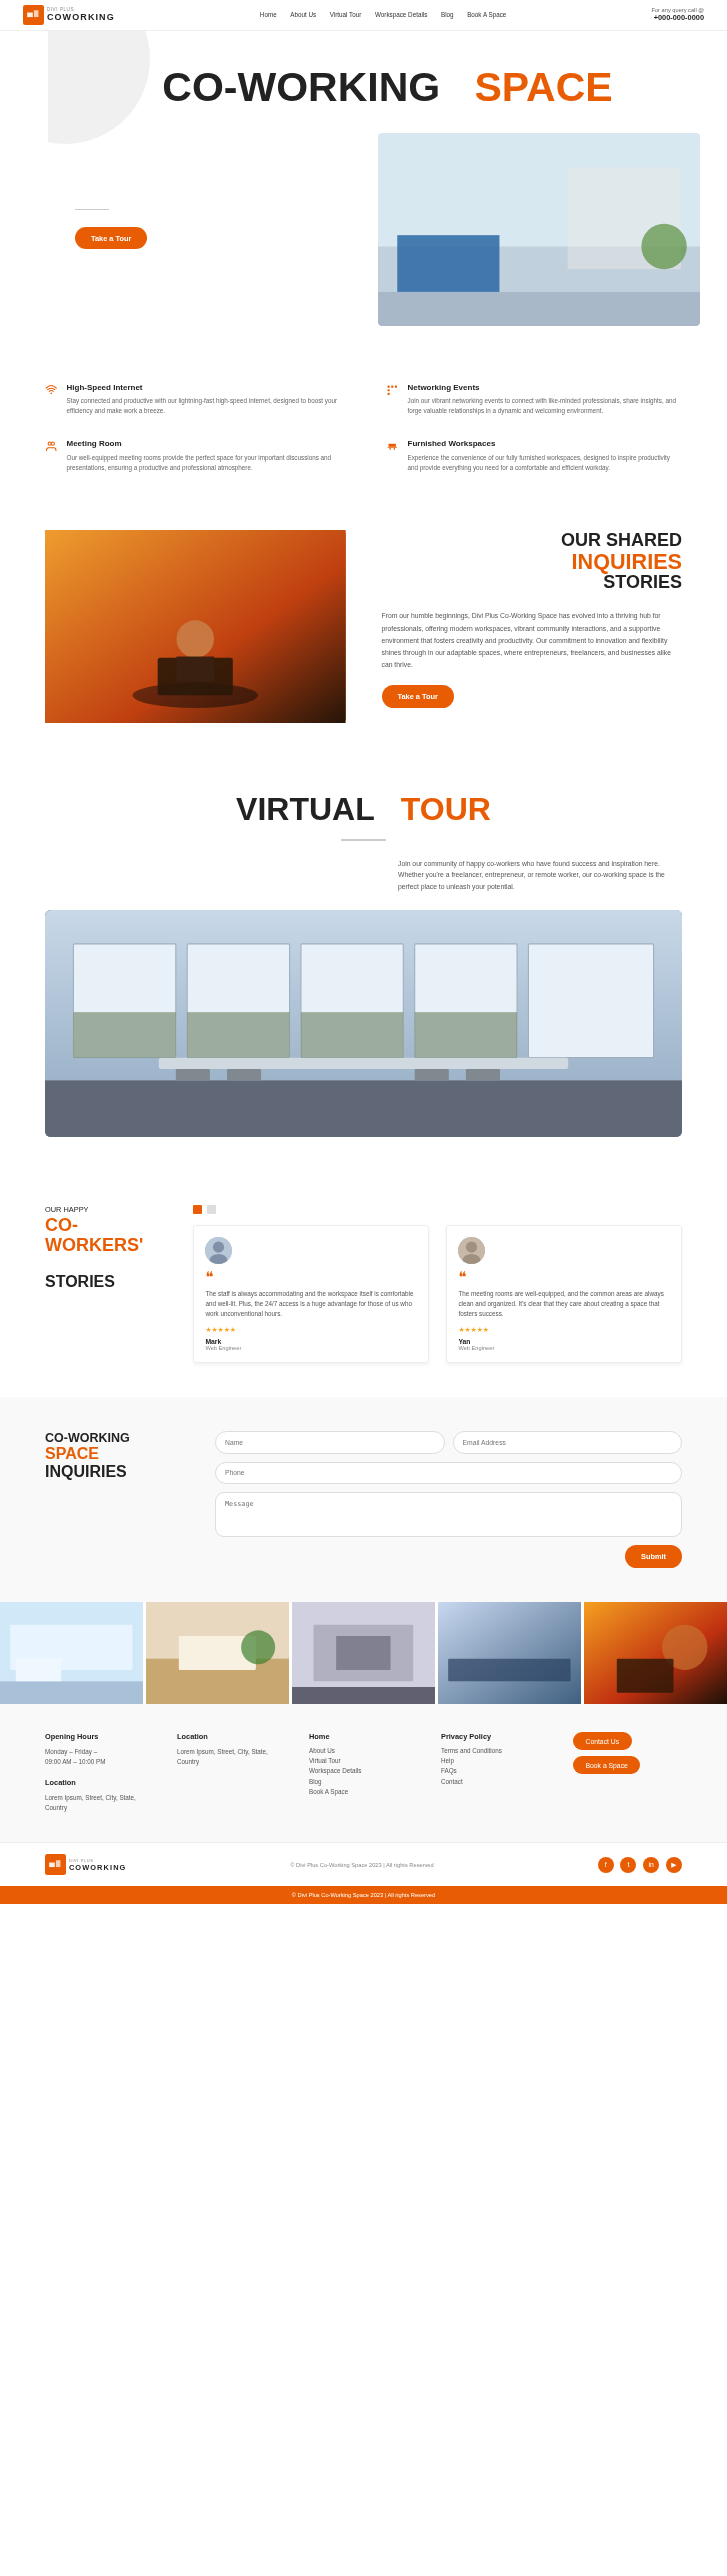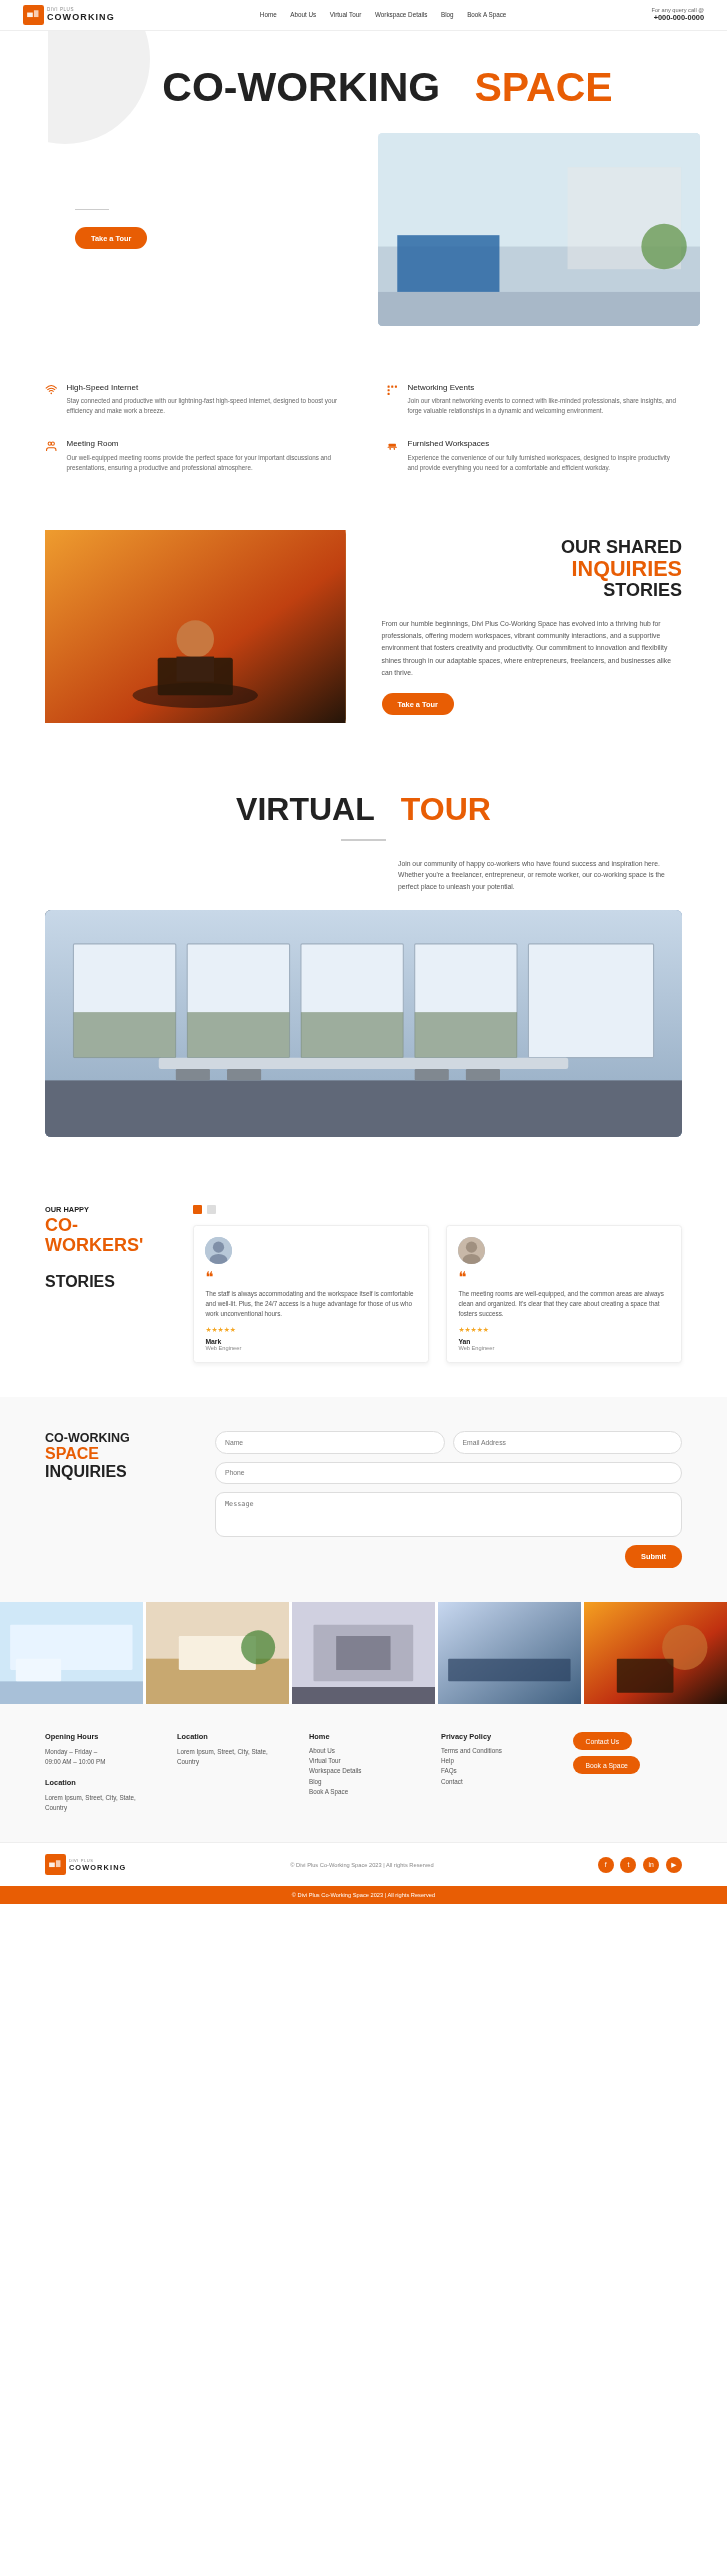--- a/index.html
+++ b/index.html
@@ -45,26 +45,26 @@
     .hero-bg-circle {
       position: absolute; width: 170px; height: 170px; background: #f0f0f0;
       border-radius: 50%; top: -57px; left: -68px; z-index: -1;
     }
 
     
     .features { padding: 34px 45px; background: #fff; }
     .features-grid { display: grid; grid-template-columns: 1fr 1fr; gap: 23px 45px; }
     .feature-item { display: flex; gap: 9px; }
     .feature-icon { font-size: 12.5px; color: #e85d04; flex-shrink: 0; margin-top: 1.1px; }
-    .feature-title { font-weight: 400; font-size: 8px; margin-bottom: 4.5px; color: #222; }
+    .feature-title { font-weight: 700; font-size: 8px; margin-bottom: 4.5px; color: #222; }
     .feature-desc { font-size: 6.3px; color: #666; line-height: 1.6; }
 
     
     .journey { padding: 23px 45px 34px; }
-    .journey-inner { display: flex; gap: 36px; align-items: center; }
+    .journey-inner { display: flex; gap: 36px; }
     .journey-image { flex: 1; }
     .journey-img-placeholder {
       width: 100%; height: 193px; background: linear-gradient(135deg, #f5a623 0%, #c0392b 50%, #1a1a1a 100%);
       border-radius: 4.5px;
     }
     .journey-right { flex: 1; }
     .journey-heading { text-align: right; margin-bottom: 17px; }
     .journey-heading .line1 { font-size: 18px; font-weight: 900; color: #222; }
     .journey-heading .line2 { font-size: 21.6px; font-weight: 900; color: #e85d04; line-height: 1; }
     .journey-heading .line3 { font-size: 18px; font-weight: 900; color: #222; }
@@ -85,21 +85,21 @@
     }
     .play-btn {
       width: 34px; height: 34px; background: rgba(255,255,255,0.9); border-radius: 50%;
       display: flex; align-items: center; justify-content: center; font-size: 12.5px; color: #333; cursor: pointer;
     }
 
     
     .testimonials { padding: 34px 45px; background: #fff; }
     .testimonials-inner { display: flex; gap: 34px; align-items: flex-start; }
     .testimonials-left { flex: 0 0 114px; }
-    .testimonials-label { font-size: 7.4px; color: #222; font-weight: 700; text-transform: uppercase; margin-bottom: 2.3px; }
+    .testimonials-label { font-size: 7.4px; color: #222; font-weight: 400; text-transform: uppercase; margin-bottom: 2.3px; }
     .testimonials-title-main { font-size: 18px; font-weight: 900; color: #e85d04; line-height: 1.1; }
     .testimonials-title-sub { font-size: 16px; font-weight: 900; color: #222; margin-top: 18px; }
     .testimonials-right { flex: 1; }
     .testi-controls { display: flex; gap: 4.5px; margin-bottom: 11.4px; }
     .testi-dot { width: 9px; height: 9px; background: #e85d04; border-radius: 1.1px; cursor: pointer; }
     .testi-dot.inactive { background: #ddd; }
     .testi-cards { display: flex; gap: 17px; }
     .testi-card { flex: 1; padding: 11.4px; background: #fff; border: 0.6px solid #eee; border-radius: 3.4px; box-shadow: 0 1.1px 4.5px rgba(0,0,0,0.06); }
     .testi-avatar { width: 27px; height: 27px; border-radius: 50%; background: #b0c4d8; margin-bottom: 5.7px; overflow: hidden; }
     .testi-quote { font-size: 14.8px; color: #e85d04; line-height: 1; margin-bottom: 4.5px; }

